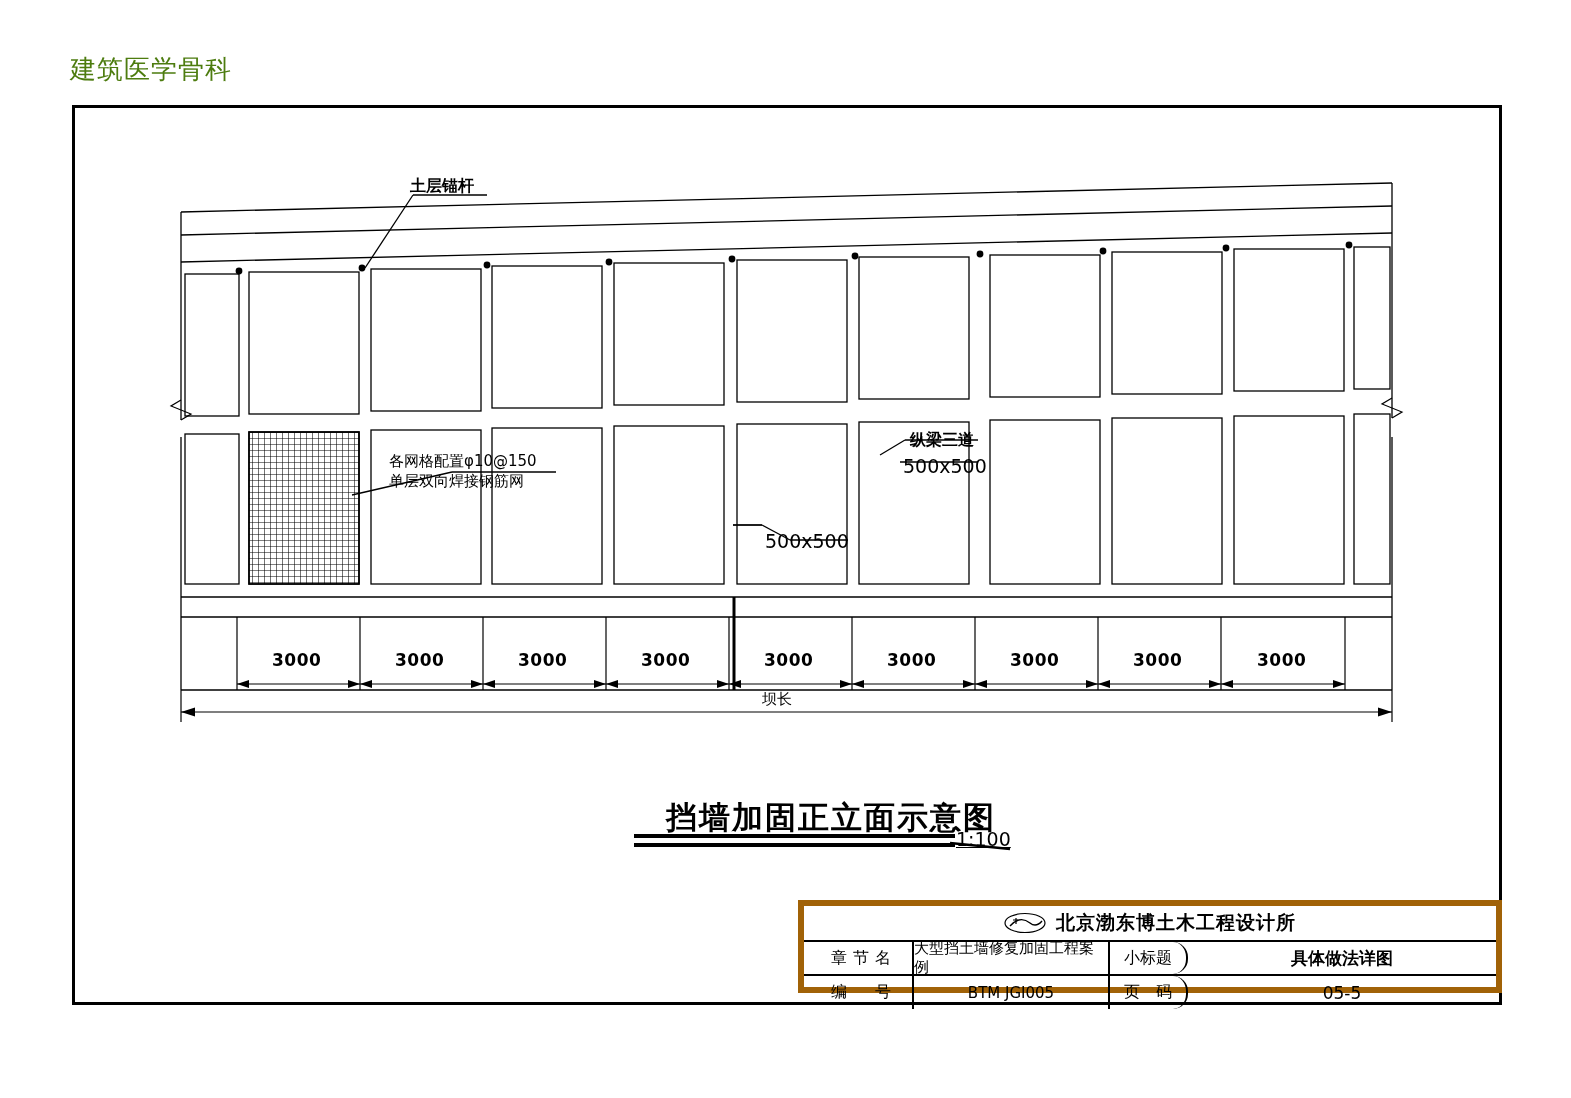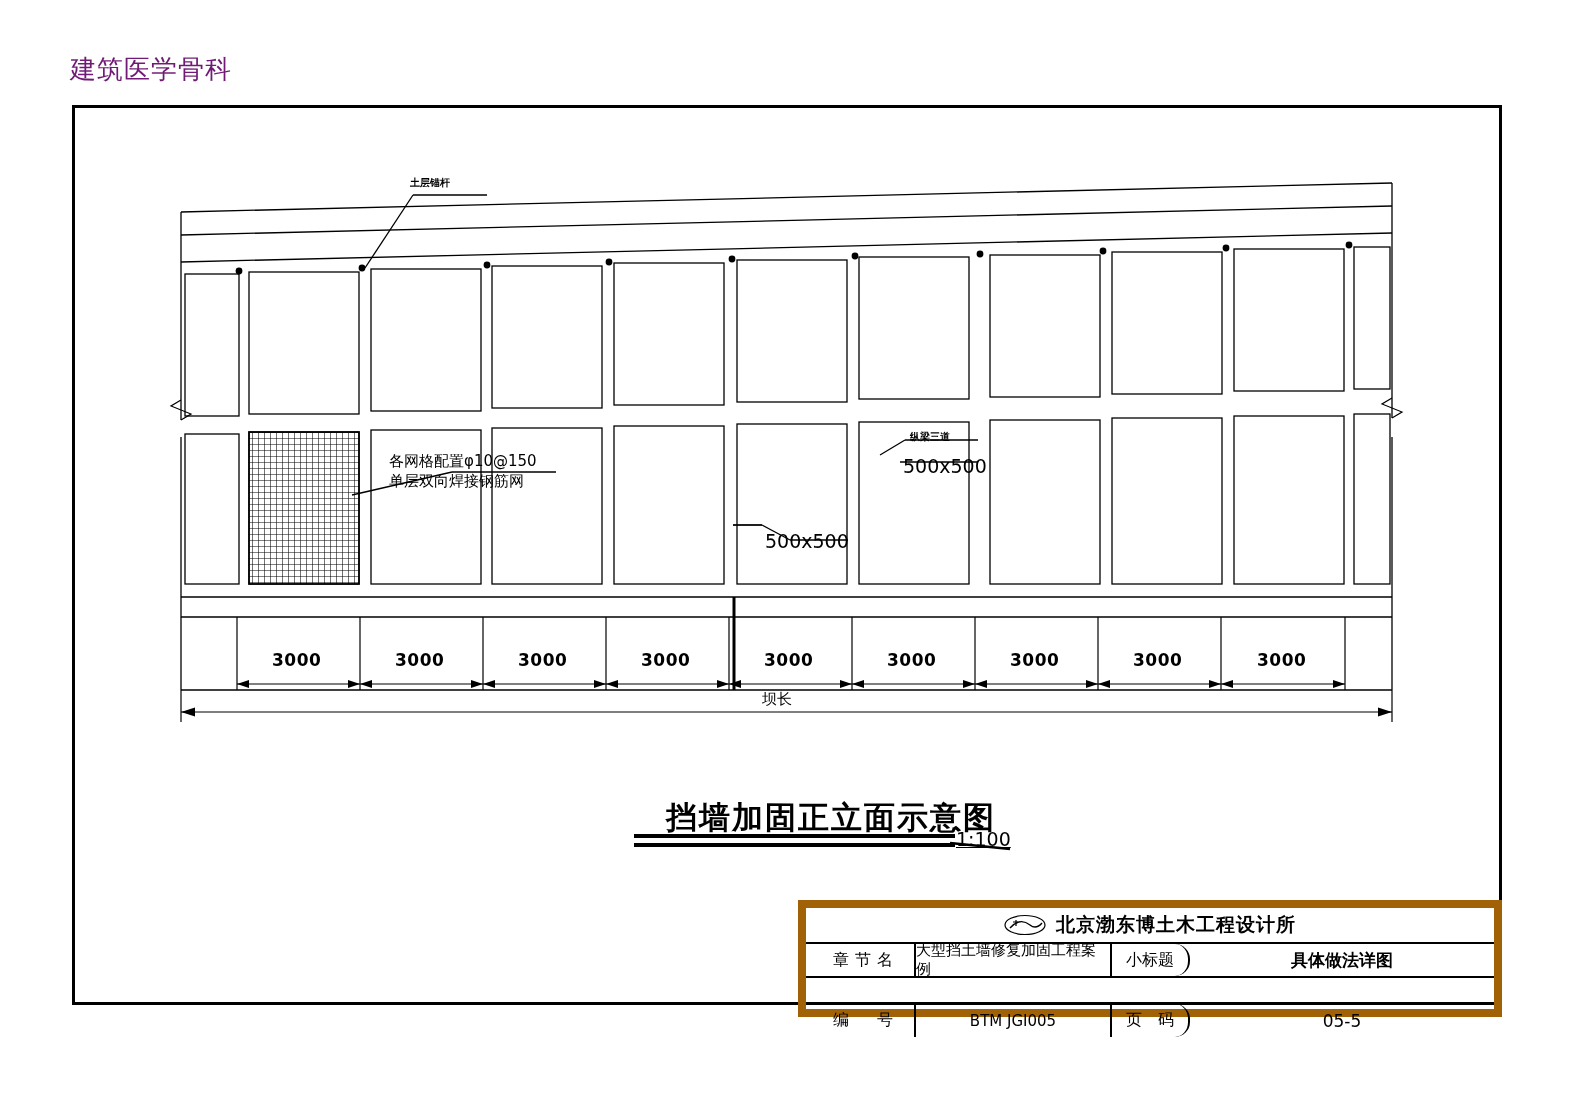--- a/index.html
+++ b/index.html
@@ -1,34 +1,34 @@
 <!DOCTYPE html>
 <html><head>
 <meta charset="utf-8">
 <style>
   html,body{margin:0;padding:0;background:#fff;}
   body{width:1571px;height:1098px;position:relative;font-family:"Liberation Sans",sans-serif;color:#000;overflow:hidden;}
   .page{position:absolute;inset:0;}
-  .watermark{position:absolute;left:70px;top:52px;font-size:26px;font-family:"DejaVu Sans",sans-serif;letter-spacing:1px;color:#701a75;}
+  .watermark{position:absolute;left:70px;top:52px;font-size:26px;font-family:"DejaVu Sans",sans-serif;letter-spacing:1px;color:#4d7c0f;}
   .frame-outer{position:absolute;left:72px;top:105px;width:1430px;height:900px;border:3px solid #000;box-sizing:border-box;}
   svg.draw{position:absolute;left:0;top:0;width:1571px;height:1098px;}
   .lbl{position:absolute;font-family:"DejaVu Sans",sans-serif;color:#000;white-space:nowrap;}
   .dim-num{font-size:17px;font-weight:bold;letter-spacing:0.5px;}
-  .ann-bold{font-size:10px;font-weight:bold;}
+  .ann-bold{font-size:16px;font-weight:bold;}
   .ann-mid{font-size:15px;}
   .ann-big{font-size:19px;}
   .title-main{position:absolute;font-family:"DejaVu Sans",sans-serif;font-weight:bold;font-size:31px;letter-spacing:2px;}
   .title-scale{position:absolute;font-family:"DejaVu Sans",sans-serif;font-size:19px;text-decoration:underline;}
   
-  .tblock{position:absolute;left:798px;top:900px;width:704px;height:117px;border:8px solid #a16207;box-sizing:border-box;}
+  .tblock{position:absolute;left:798px;top:900px;width:704px;height:93px;border:6px solid #a16207;box-sizing:border-box;}
   .tb-row{display:flex;width:100%;box-sizing:border-box;}
   .tb-head{height:36px;border-bottom:2px solid #000;display:flex;align-items:center;justify-content:center;gap:10px;}
   .tb-company{font-family:"DejaVu Sans",sans-serif;font-size:19px;font-weight:bold;letter-spacing:1px;}
   .tb-r{height:34px;border-bottom:2px solid #000;}
-  .tb-r.last{border-bottom:none;height:33px;margin-top:26px;}
+  .tb-r.last{border-bottom:none;height:33px;}
   .cell{display:flex;align-items:center;justify-content:center;font-family:"DejaVu Sans",sans-serif;font-size:16px;box-sizing:border-box;border-right:2px solid #000;}
   .cell.nb{border-right:none;}
   .c1{width:110px;letter-spacing:6px;padding-left:12px;}
   .c2{width:196px;font-size:15px;}
   .c3{width:78px;border-radius:15px;}
   .c4{flex:1;font-weight:bold;font-size:17px;}
   .c4b{flex:1;font-size:17px;}
   .logo{width:42px;height:22px;position:relative;}
 </style>
 </head>

